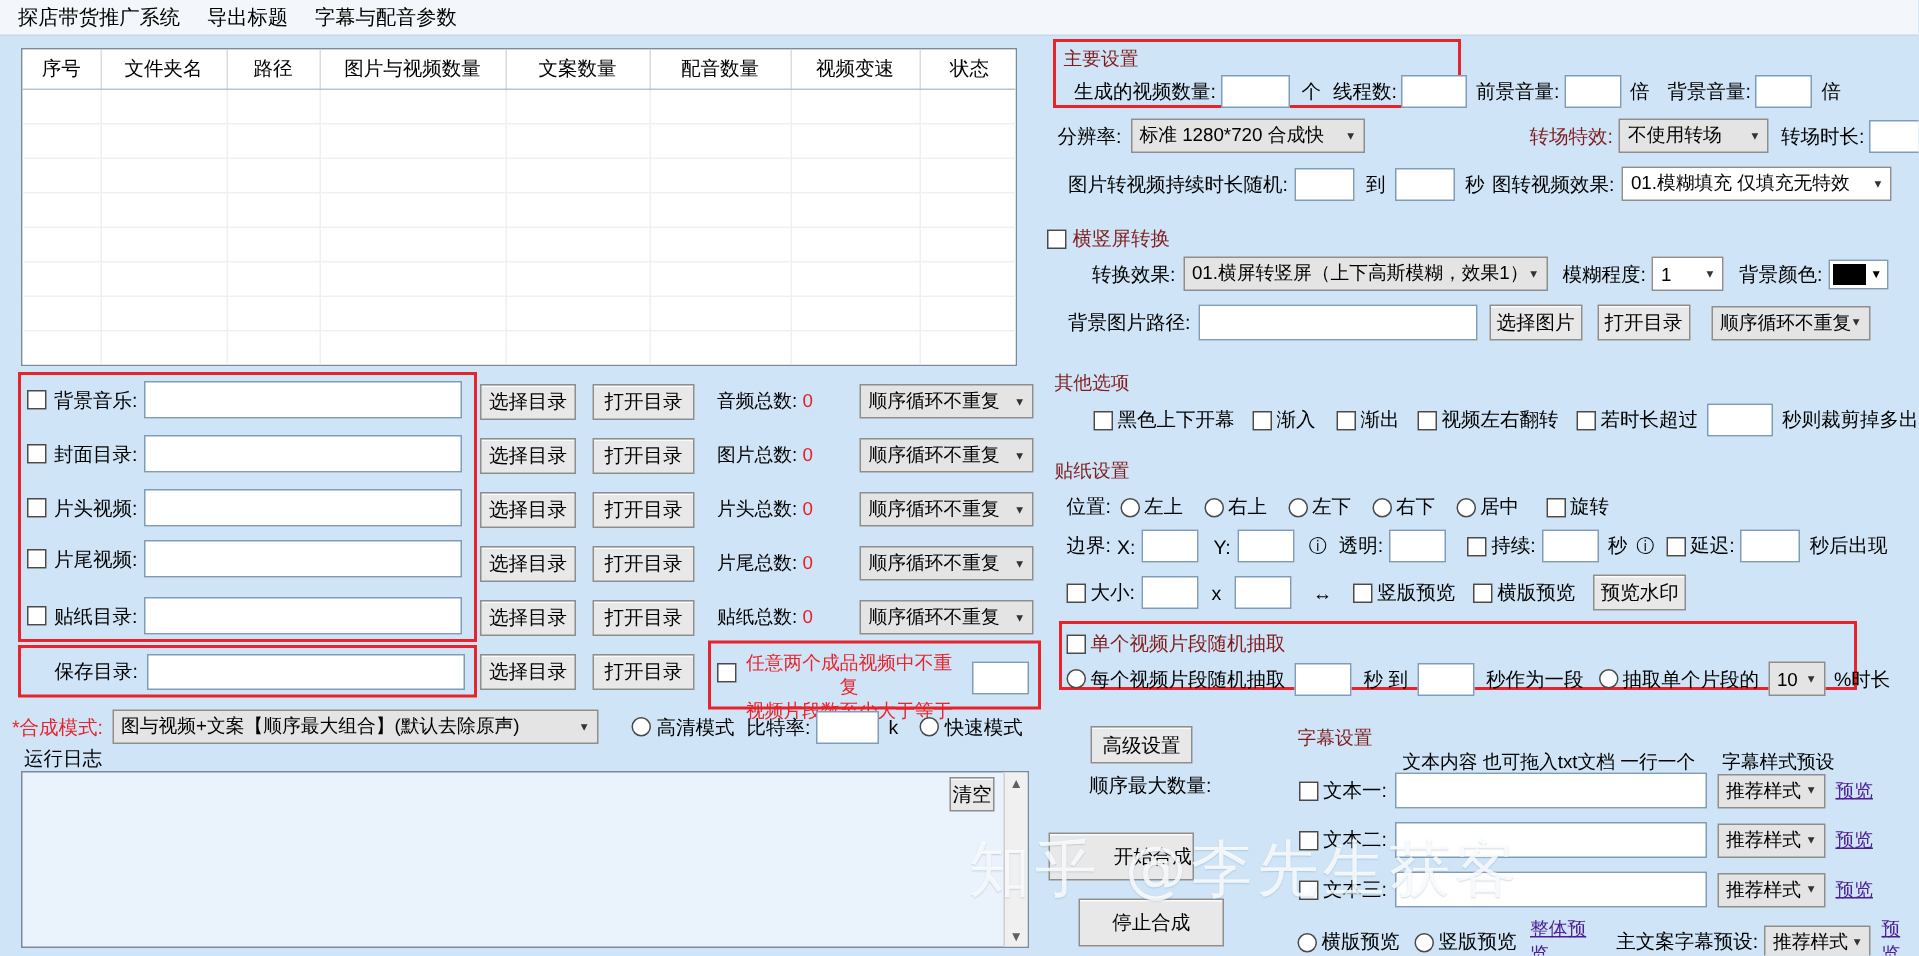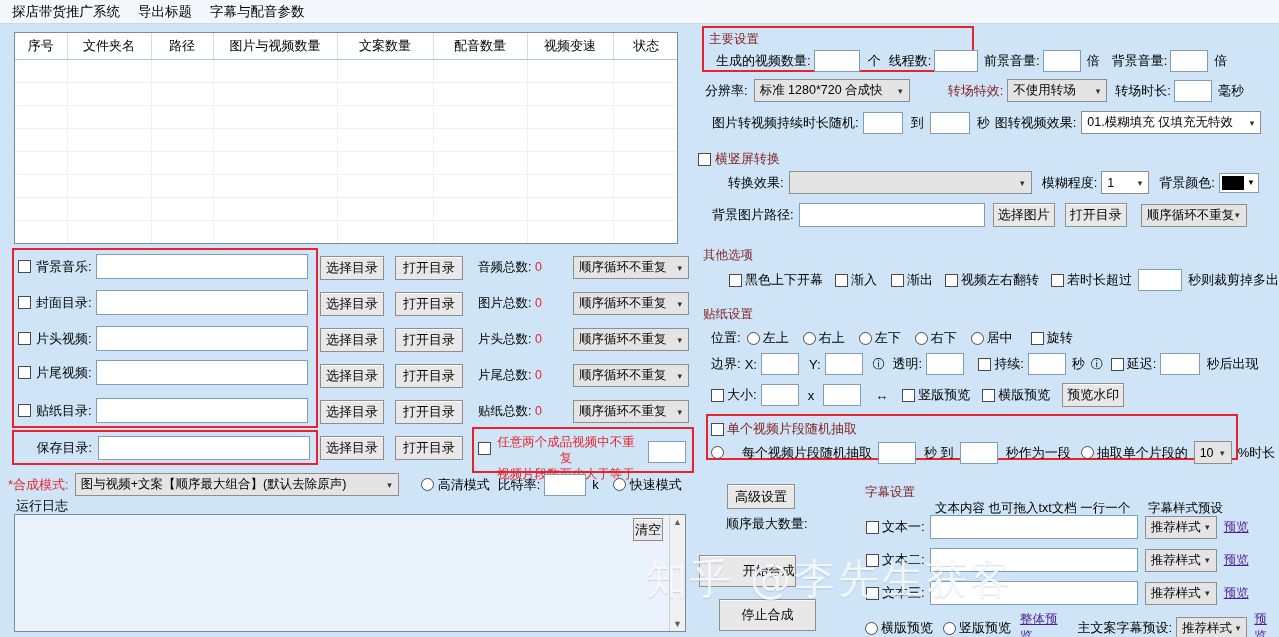--- a/index.html
+++ b/index.html
@@ -345,21 +345,21 @@
   <input class="txt" style="width: 38px; margin-left: 3px;" value="">
   <span class="lbl" style="margin-left:6px;">倍</span>
 </div>
 
 <div class="row" style="left:705px;top:79px;">
   <span class="lbl">分辨率:</span>
   <div class="sel" style="width:156px;margin-left:6px;">
     <span>标准 1280*720 合成快</span>
       <span class="chev">▾</span>
   </div>
-  <span class="lbl redbold" style="margin-left:38px;">转场特效:</span>
+  <span class="lbl redbold" style="margin-left:110px;">转场特效:</span>
   <div class="sel" style="width:100px;margin-left:4px;">
     <span>不使用转场</span>
       <span class="chev">▾</span>
   </div>
   <span class="lbl" style="margin-left:8px;">转场时长:</span>
   <input class="txt" style="width: 38px; margin-left: 3px;" value="">
   <span class="lbl" style="margin-left:6px;">毫秒</span>
 </div>
 
 <div class="row" style="left:712px;top:111px;">
@@ -375,20 +375,21 @@
   </div>
 </div>
 
 <div class="row" style="left:698px;top:150px;">
   <span class="ck"></span>
   <span class="lbl redbold" style="margin-left:4px;">横竖屏转换</span>
 </div>
 <div class="row" style="left:728px;top:171px;">
   <span class="lbl">转换效果:</span>
   <div class="sel" style="width:243px;margin-left:5px;">
+    <span>01.横屏转竖屏（上下高斯模糊，效果1）</span>
       <span class="chev">▾</span>
   </div>
   <span class="lbl" style="margin-left:10px;">模糊程度:</span>
   <div class="sel" style="width:48px;margin-left:4px;background:#fff;">
     <span>1</span>
       <span class="chev">▾</span>
   </div>
   <span class="lbl" style="margin-left:10px;">背景颜色:</span>
   <div style="margin-left:4px;width:40px;height:20px;border:1px solid #7f9db9;background:#fff;display:flex;align-items:center;box-sizing:border-box;">
     <div id="swatch" style="width: 22px; height: 14px; margin-left: 2px; background: rgb(0, 0, 0);"></div>
@@ -471,21 +472,21 @@
   <div class="btn" style="width:62px;margin-left:12px;">预览水印</div>
 </div>
 
 <div class="redbox" style="left:706px;top:414px;width:532px;height:46px;"></div>
 <div class="row" style="left:711px;top:420px;">
   <span class="ck"></span>
   <span class="lbl redbold" style="margin-left:3px;">单个视频片段随机抽取</span>
 </div>
 <div class="row" style="left:711px;top:441px;">
   <span class="rd"></span>
-  <span class="lbl" style="margin-left:18px;">每个视频片段随机抽取</span>
+  <span class="lbl" style="margin-left:3px;">每个视频片段随机抽取</span>
   <input class="txt" style="width: 38px; margin-left: 6px;" value="">
   <span class="lbl" style="margin-left:8px;">秒 到</span>
   <input class="txt" style="width: 38px; margin-left: 6px;" value="">
   <span class="lbl" style="margin-left:8px;">秒作为一段</span>
   <span class="rd" style="margin-left:10px;"></span>
   <span class="lbl" style="margin-left:3px;">抽取单个片段的</span>
   <div class="sel" style="width:38px;margin-left:6px;">
     <span>10</span>
       <span class="chev">▾</span>
   </div>

